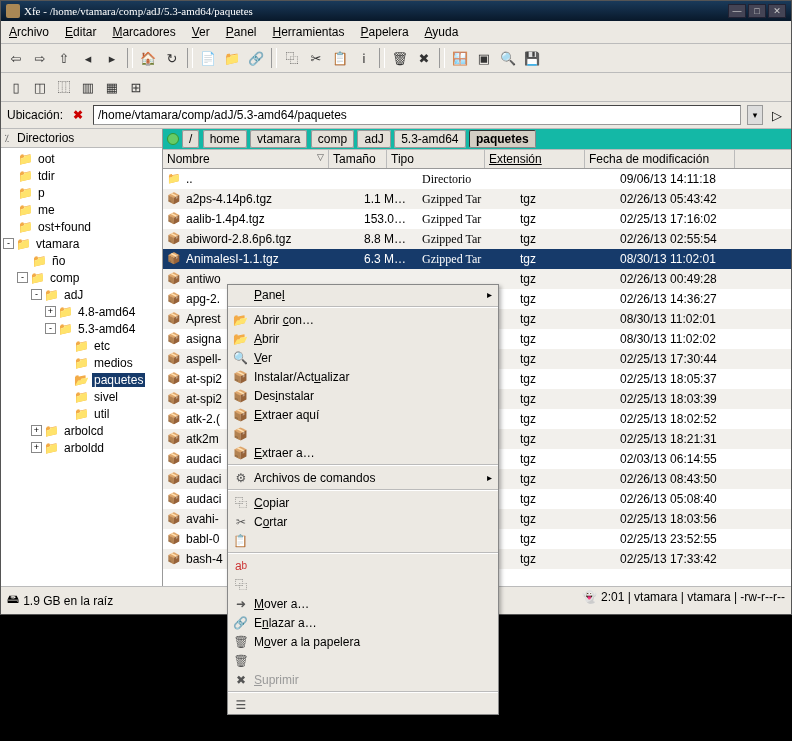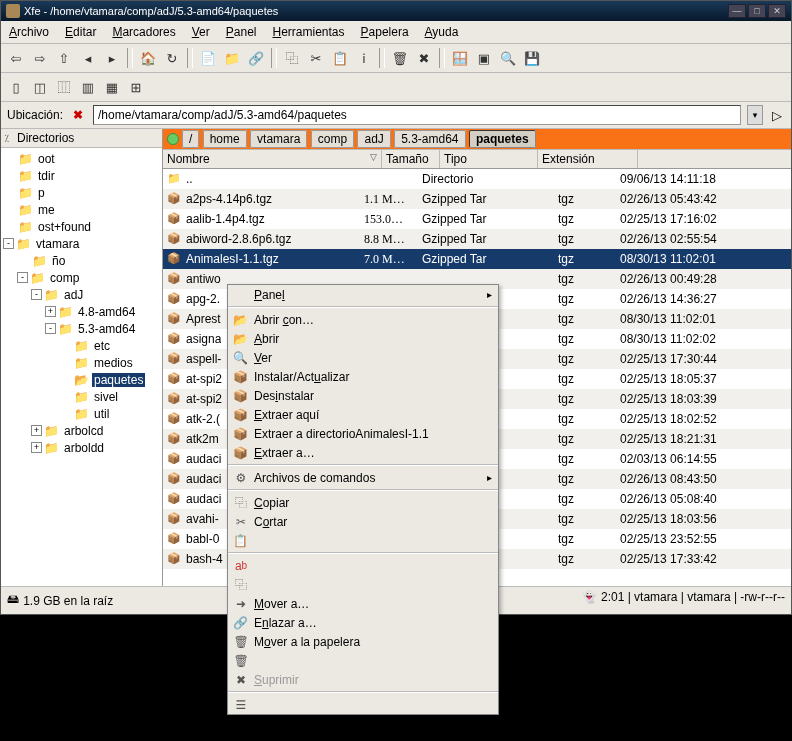--- a/index.html
+++ b/index.html
@@ -1,20 +1,20 @@
 <!DOCTYPE html>
 <html><head>
 <meta charset="utf-8">
 <style>
 * { box-sizing: border-box; margin: 0; padding: 0; }
 body { font-family: sans-serif; font-size: 12px; background: #000; width: 792px; height: 741px; overflow: hidden; }
 .window { background: #ece9e3; width: 792px; height: 615px; display: flex; flex-direction: column; border: 1px solid #555; }
 .titlebar { background: linear-gradient(to bottom, #1a3a5a, #08182a); color: #fff; padding: 3px 5px; display: flex; align-items: center; font-size: 11px; }
 .titlebar-icon { width: 14px; height: 14px; background: #a85; margin-right: 4px; border-radius: 2px; }
-.titlebar-title { flex: 1; }
+.titlebar-title { flex: 1; font-family: Liberation Serif, serif; }
 .titlebar-btns { display: flex; gap: 2px; }
 .titlebar-btn { width: 18px; height: 14px; background: #445; border: 1px solid #223; display: flex; align-items: center; justify-content: center; font-size: 9px; color: #ccc; }
 .menubar { display: flex; gap: 16px; padding: 4px 8px; background: #ece9e3; border-bottom: 1px solid #bbb; }
 .menubar span { cursor: default; }
 .toolbar { display: flex; gap: 2px; padding: 3px 4px; border-bottom: 1px solid #bbb; align-items: center; }
 .tb-btn { width: 22px; height: 22px; border: 1px solid transparent; display: flex; align-items: center; justify-content: center; font-size: 13px; color: #333; background: #ece9e3; }
 .tb-sep { width: 6px; height: 20px; border-left: 1px solid #999; border-right: 1px solid #fff; margin: 0 2px; }
 .locbar { display: flex; align-items: center; padding: 3px 6px; border-bottom: 1px solid #bbb; gap: 6px; }
 .locbar-label { white-space: nowrap; }
 .locbar-clear { width: 18px; height: 18px; color: #c00; font-weight: bold; text-align: center; line-height: 18px; cursor: pointer; }
@@ -28,43 +28,43 @@
 .tree { flex: 1; overflow: auto; padding: 2px; font-size: 12px; }
 .tree-row { display: flex; align-items: center; height: 17px; white-space: nowrap; }
 .tree-indent { display: inline-block; }
 .tree-tog { width: 11px; height: 11px; border: 1px solid #888; font-size: 9px; line-height: 9px; text-align: center; margin-right: 2px; background: #fff; }
 .tree-notog { width: 15px; display: inline-block; }
 .fold { width: 16px; height: 14px; display: inline-block; margin-right: 2px; font-size: 12px; color: #c8a030; }
 .fold.open { color: #b08520; }
 .tree-lbl { padding: 0 2px; }
 .tree-lbl.sel { background: #163a6a; color: #fff; }
 .filepane { flex: 1; display: flex; flex-direction: column; background: #fff; overflow: hidden; }
-.bcrow { background: #f97316; padding: 3px 4px; border-bottom: 1px solid #bbb; display: flex; align-items: center; gap: 3px; }
+.bcrow { background: #14b8a6; padding: 3px 4px; border-bottom: 1px solid #bbb; display: flex; align-items: center; gap: 3px; }
 .bc-dot { width: 12px; height: 12px; border-radius: 50%; background: #6c6; border: 1px solid #393; }
 .bc-btn { border: 1px solid #999; background: #e4e0d8; padding: 1px 6px; font-size: 12px; border-radius: 2px; }
 .bc-btn.active { background: #d4cfc4; border: 1px inset #888; font-weight: bold; }
 .grid-head { display: flex; background: #ece9e3; border-bottom: 1px solid #999; }
 .gh { padding: 2px 4px; border-right: 1px solid #bbb; font-size: 12px; overflow: hidden; white-space: nowrap; }
-.gh-name { width: 219px; display: flex; justify-content: space-between; }
+.gh-name { width: 166px; display: flex; justify-content: space-between; }
 .gh-sort { font-size: 9px; color: #555; }
 .gh-size { width: 58px; }
 .gh-type { width: 98px; }
-.gh-ext { width: 100px; }
+.gh-ext { width: 100px; text-decoration: underline; }
 .gh-date { width: 150px; }
 .grid-body { flex: 1; overflow: hidden; }
 .grid-row { display: flex; height: 20px; align-items: center; }
 .grid-row:nth-child(odd) { background: #fff; }
 .grid-row:nth-child(even) { background: #f2f0ec; }
 .grid-row.sel { background: #163a6a; color: #fff; }
 .gc { padding: 0 4px; overflow: hidden; white-space: nowrap; font-size: 12px; }
 .gc-name { width: 197px; display: flex; align-items: center; }
 .gc-name .ico { width: 16px; height: 14px; margin-right: 3px; color: #888; font-size: 11px; }
-.gc-size { width: 58px; font-family: Liberation Serif, serif; }
-.gc-type { width: 98px; }
-.gc-ext { width: 100px; text-align: center; }
+.gc-size { width: 58px; }
+.gc-type { width: 98px; font-family: Liberation Serif, serif; }
+.gc-ext { width: 100px; }
 .gc-date { width: 150px; }
 .gc-trunc { overflow: hidden; text-overflow: clip; }
 .statusbar { background: #ece9e3; border-top: 1px solid #bbb; padding: 3px 6px; display: flex; gap: 12px; font-size: 12px; }
 .statusbar .st-left { flex: 0 0 162px; display: flex; align-items: center; gap: 4px; }
 .statusbar .st-right { flex: 1; text-align: right; }
 .st-ico { font-size: 12px; }
 
 .ctxmenu { position: absolute; left: 227px; top: 284px; background: #ece9e3; border: 1px solid #888; box-shadow: 2px 2px 4px rgba(0,0,0,0.3); width: 272px; font-size: 12px; }
 .ctx-item { display: flex; align-items: center; padding: 2px 6px 2px 4px; height: 19px; }
 .ctx-item.dis { color: #999; }
@@ -271,20 +271,21 @@
         <span id="bcs"><span class="bc-btn">/</span> <span class="bc-btn">home</span> <span class="bc-btn">vtamara</span> <span class="bc-btn">comp</span> <span class="bc-btn">adJ</span> <span class="bc-btn">5.3-amd64</span> <span class="bc-btn active">paquetes</span> </span>
       </div>
       <div class="grid-head">
         <div class="gh gh-name">
             <span>Nombre</span>
             <span class="gh-sort">▽</span>
           </div>
         <div class="gh gh-size">Tamaño</div>
         <div class="gh gh-type">Tipo</div>
         <div class="gh gh-ext">Extensión</div>
+        <div class="gh gh-date">Fecha de modificación</div>
       </div>
       <div class="grid-body" id="grid">
           <div class="grid-row">
             <div class="gc gc-name">
               <span class="ico">📁</span>
               <span class="gc-trunc">..</span>
             </div>
             <div class="gc gc-size"></div>
             <div class="gc gc-type">Directorio</div>
             <div class="gc gc-ext"></div>
@@ -318,21 +319,21 @@
             <div class="gc gc-size">8.8 M…</div>
             <div class="gc gc-type">Gzipped Tar</div>
             <div class="gc gc-ext">tgz</div>
             <div class="gc gc-date">02/26/13 02:55:54</div>
           </div>
           <div class="grid-row sel">
             <div class="gc gc-name">
               <span class="ico">📦</span>
               <span class="gc-trunc">AnimalesI-1.1.tgz</span>
             </div>
-            <div class="gc gc-size">7.0 M…</div>
+            <div class="gc gc-size">6.3 M…</div>
             <div class="gc gc-type">Gzipped Tar</div>
             <div class="gc gc-ext">tgz</div>
             <div class="gc gc-date">08/30/13 11:02:01</div>
           </div>
           <div class="grid-row">
             <div class="gc gc-name">
               <span class="ico">📦</span>
               <span class="gc-trunc">antiwo</span>
             </div>
             <div class="gc gc-size"></div>
@@ -522,21 +523,20 @@
   <div class="ctx-item">
       <span class="ctx-icon">📦</span>
       <span class="ctx-label">Des<u>i</u>nstalar</span>
     </div>
   <div class="ctx-item">
       <span class="ctx-icon">📦</span>
       <span class="ctx-label"><u>E</u>xtraer aquí</span>
     </div>
   <div class="ctx-item">
       <span class="ctx-icon">📦</span>
-      <span class="ctx-label">Extraer a directorioAnimalesI-1.1</span>
     </div>
   <div class="ctx-item">
       <span class="ctx-icon">📦</span>
       <span class="ctx-label"><u>E</u>xtraer a…</span>
     </div>
   <div class="ctx-sep"></div>
   <div class="ctx-item">
       <span class="ctx-icon">⚙</span>
       <span class="ctx-label">Archivos de comandos</span>
       <span class="ctx-arrow">▸</span>

